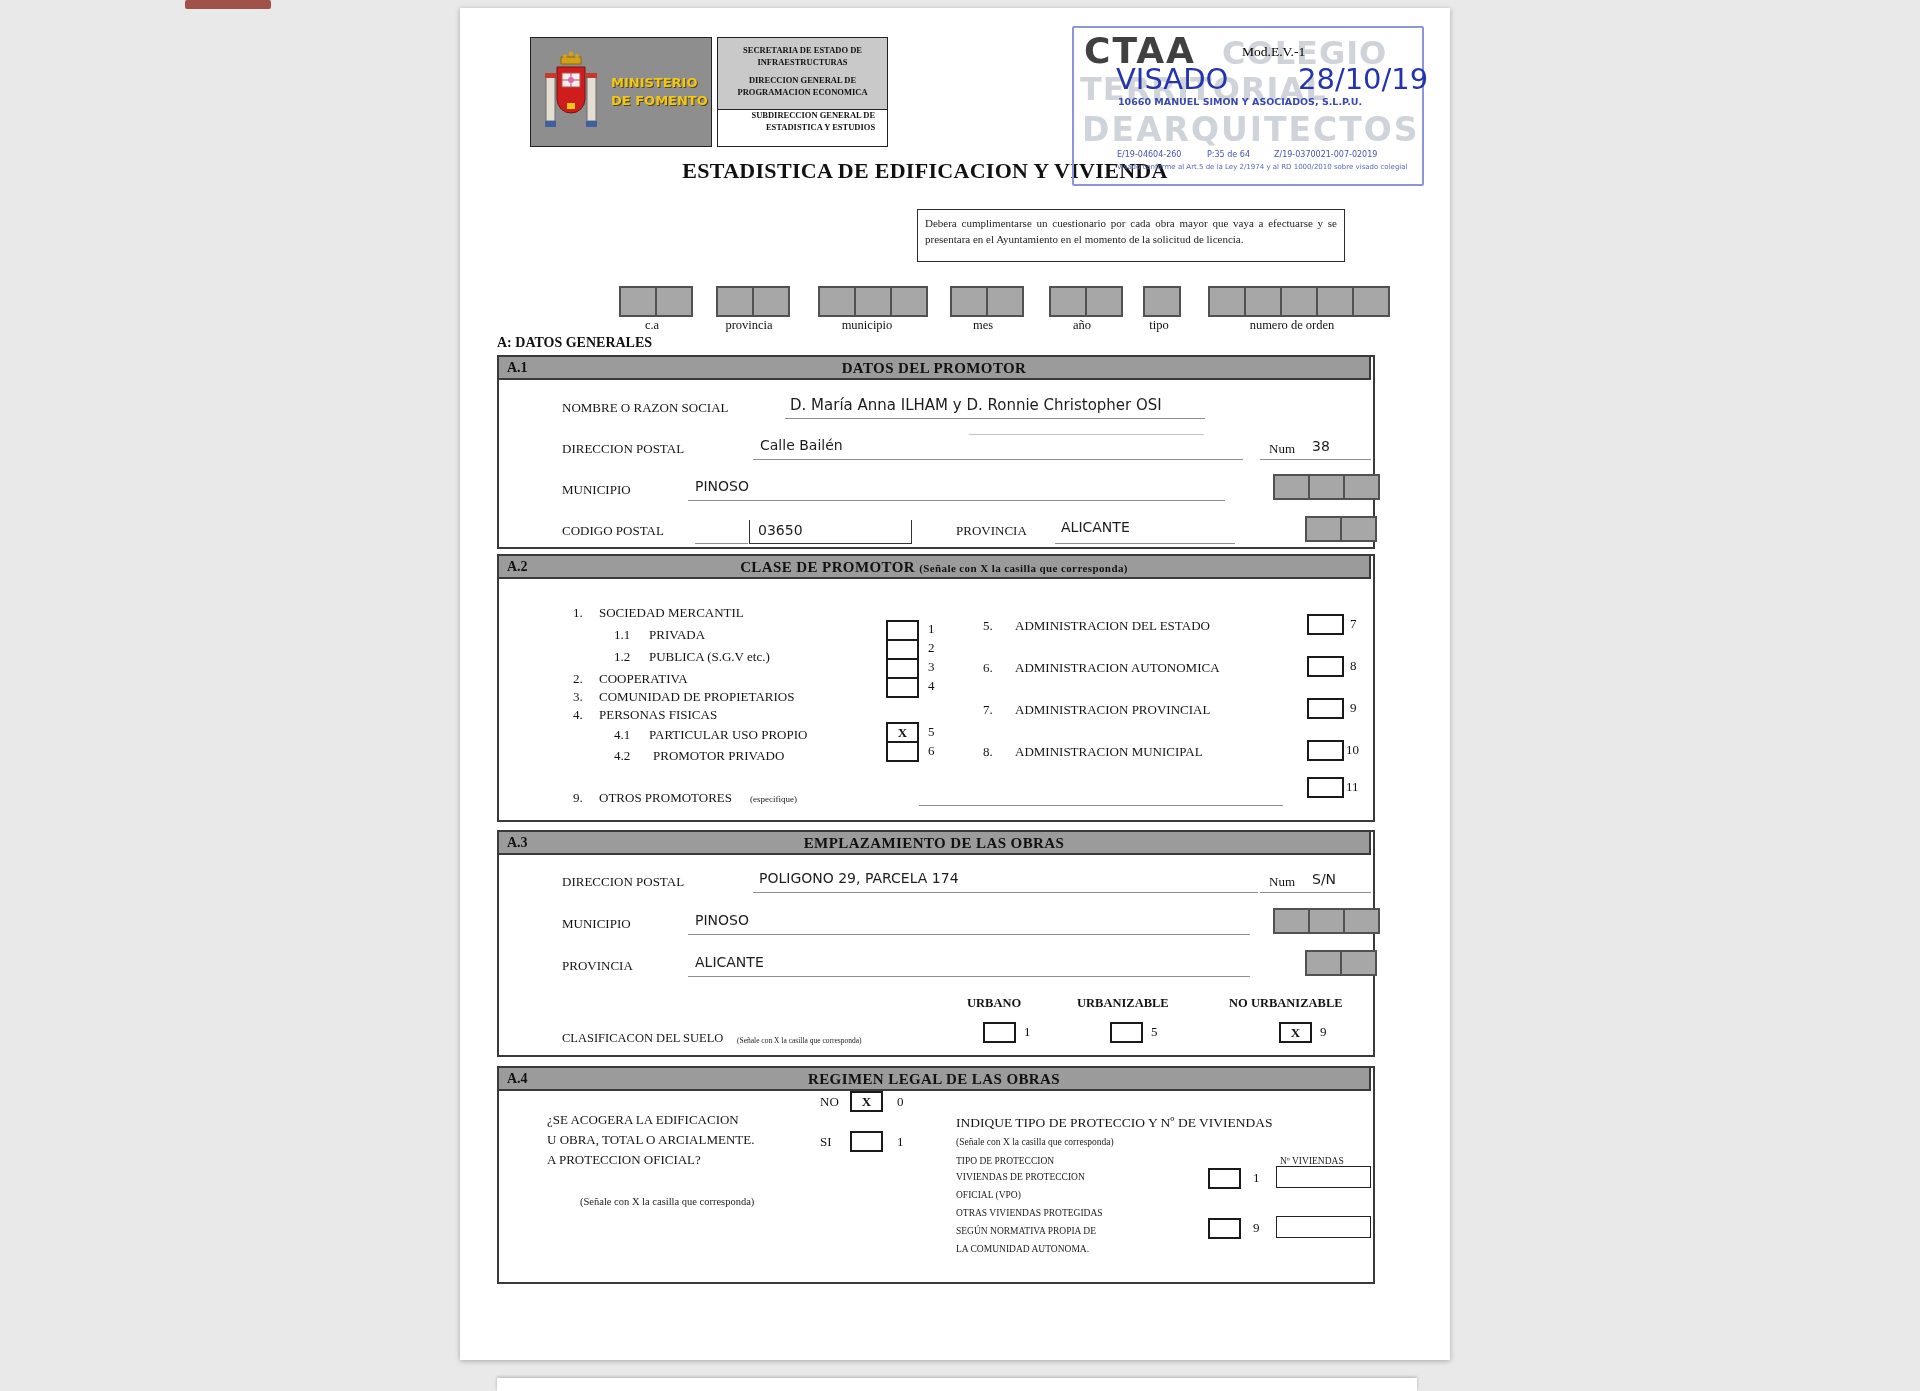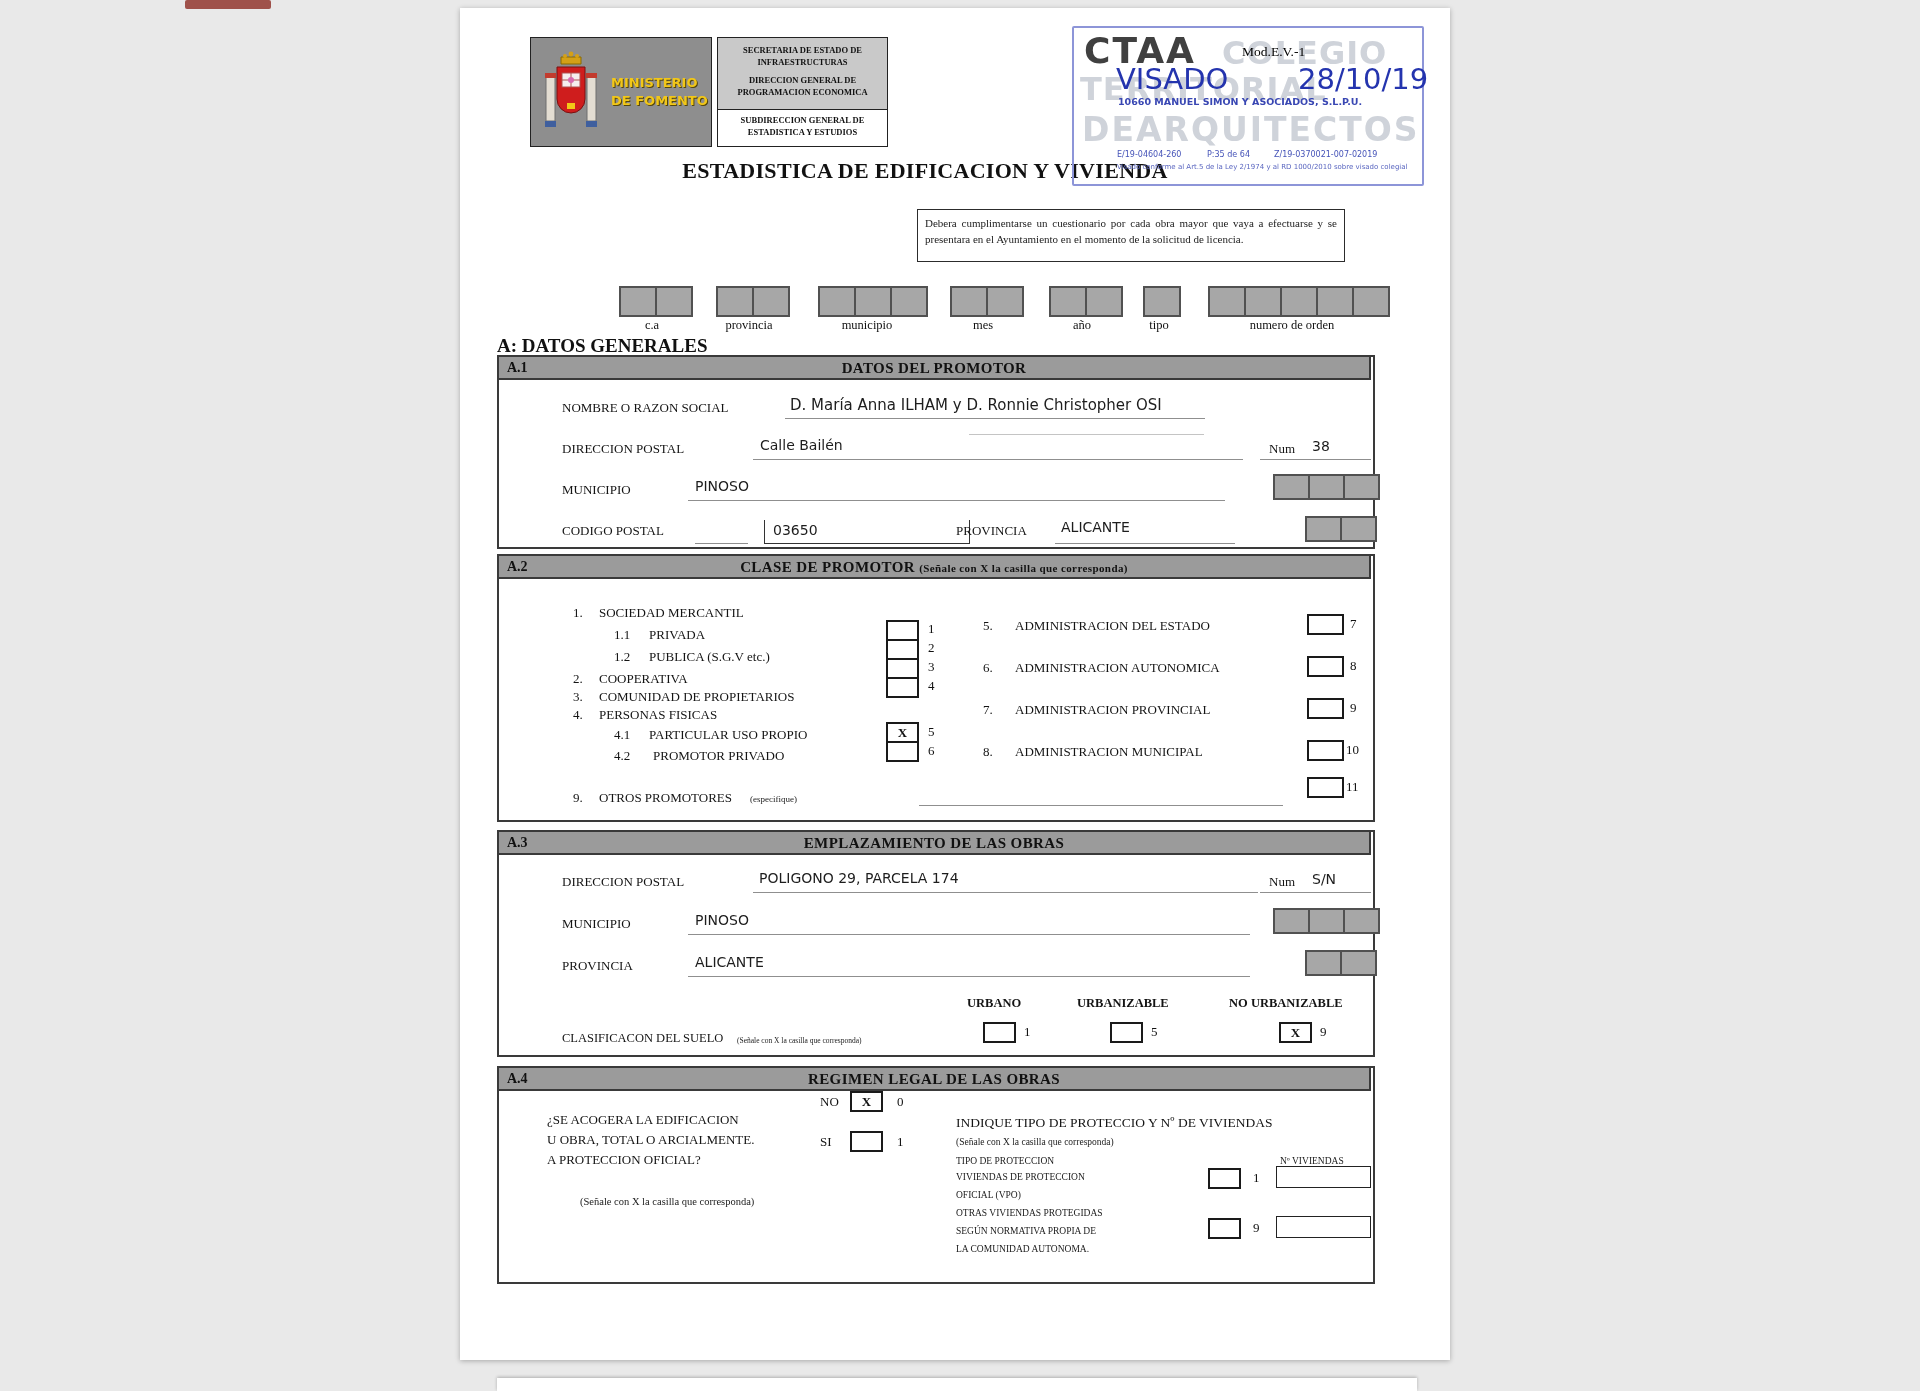--- a/index.html
+++ b/index.html
@@ -73,21 +73,21 @@
       <div>DE FOMENTO</div>
     </div>
   </div>
 
   <div class="abs" style="left:257px;top:29px;width:171px;height:110px;border:1px solid #222;box-sizing:border-box;background:#fff;">
     <div class="abs" style="left:0;top:0;width:100%;height:72px;background:#c9c9c9;border-bottom:1px solid #222;box-sizing:border-box;
                 font-weight:bold;font-size:8.5px;text-align:center;line-height:1.4;padding-top:7px;">
       <div style="width:86%;margin:0 auto 6px;">SECRETARIA DE ESTADO DE INFRAESTRUCTURAS</div>
       <div style="width:86%;margin:0 auto;">DIRECCION GENERAL DE PROGRAMACION ECONOMICA</div>
     </div>
-    <div class="abs" style="left:0;top:72px;width:100%;height:37px;font-weight:bold;font-size:8.5px;text-align:center;line-height:1.4;padding-top:5px;box-sizing:border-box;">
+    <div class="abs" style="left:0;top:72px;width:100%;height:37px;font-weight:bold;font-size:8.5px;text-align:right;line-height:1.4;box-sizing:border-box;">
       <div style="width:86%;margin:0 auto;">SUBDIRECCION GENERAL DE ESTADISTICA Y ESTUDIOS</div>
     </div>
   </div>
 
   <div class="title">ESTADISTICA DE EDIFICACION Y VIVIENDA</div>
 
   <div class="stamp">
     <span class="wm" style="left:148px;top:6px;font-size:32px;">COLEGIO</span>
     <span class="wm" style="left:6px;top:42px;font-size:32px;">TERRITORIAL</span>
     <span class="wm" style="left:8px;top:82px;font-size:33px;letter-spacing:2px;">DEARQUITECTOS</span>
@@ -142,21 +142,21 @@
 
   <div class="gRow" style="left:748px;top:278px;">
     <div class="gcell"></div>
       <div class="gcell"></div>
       <div class="gcell"></div>
       <div class="gcell"></div>
       <div class="gcell"></div>
   </div>
   <div class="glabel" style="left:748px;top:310px;width:168px;">numero de orden</div>
 
-  <div class="abs" style="left:37px;top:327px;font-weight:bold;font-size:19px;">A: DATOS GENERALES</div>
+  <div class="abs" style="left:37px;top:327px;font-weight:bold;font-size:14px;">A: DATOS GENERALES</div>
 
   <div class="frame" style="top:347px;height:190px;"></div>
   <div class="bar" style="top:347px;">
     <span class="bar-code">A.1</span>
     <span class="bar-title">DATOS DEL PROMOTOR</span>
   </div>
   <span class="lbl" style="left:102px;top:392px;">NOMBRE O RAZON SOCIAL</span>
   <span class="val" style="left:330px;top:388px;font-size:15px;">D. María Anna ILHAM y D. Ronnie Christopher OSI</span>
   <div class="line" style="left:325px;top:410px;width:420px;"></div>
   <div class="line line-light" style="left:509px;top:426px;width:235px;"></div>
@@ -172,21 +172,21 @@
   <span class="val" style="left:235px;top:470px;">PINOSO</span>
   <div class="line" style="left:228px;top:492px;width:537px;"></div>
   <div class="gRow" style="left:813px;top:466px;">
     <div class="gcell sm"></div>
       <div class="gcell sm"></div>
       <div class="gcell sm"></div>
   </div>
 
   <span class="lbl" style="left:102px;top:515px;">CODIGO POSTAL</span>
   <div class="line" style="left:235px;top:535px;width:53px;"></div>
-  <div class="abs" style="left:304px;top:512px;width:206px;height:24px;border:1.5px solid #333;border-top:none;box-sizing:border-box;">
+  <div class="abs" style="left:289px;top:512px;width:163px;height:24px;border:1.5px solid #333;border-top:none;box-sizing:border-box;">
     <span class="val" style="left:8px;top:2px;">03650</span>
   </div>
   <span class="lbl" style="left:496px;top:515px;">PROVINCIA</span>
   <span class="val" style="left:601px;top:511px;">ALICANTE</span>
   <div class="line" style="left:595px;top:535px;width:180px;"></div>
   <div class="gRow" style="left:845px;top:508px;">
     <div class="gcell sm"></div>
       <div class="gcell sm"></div>
   </div>
 

